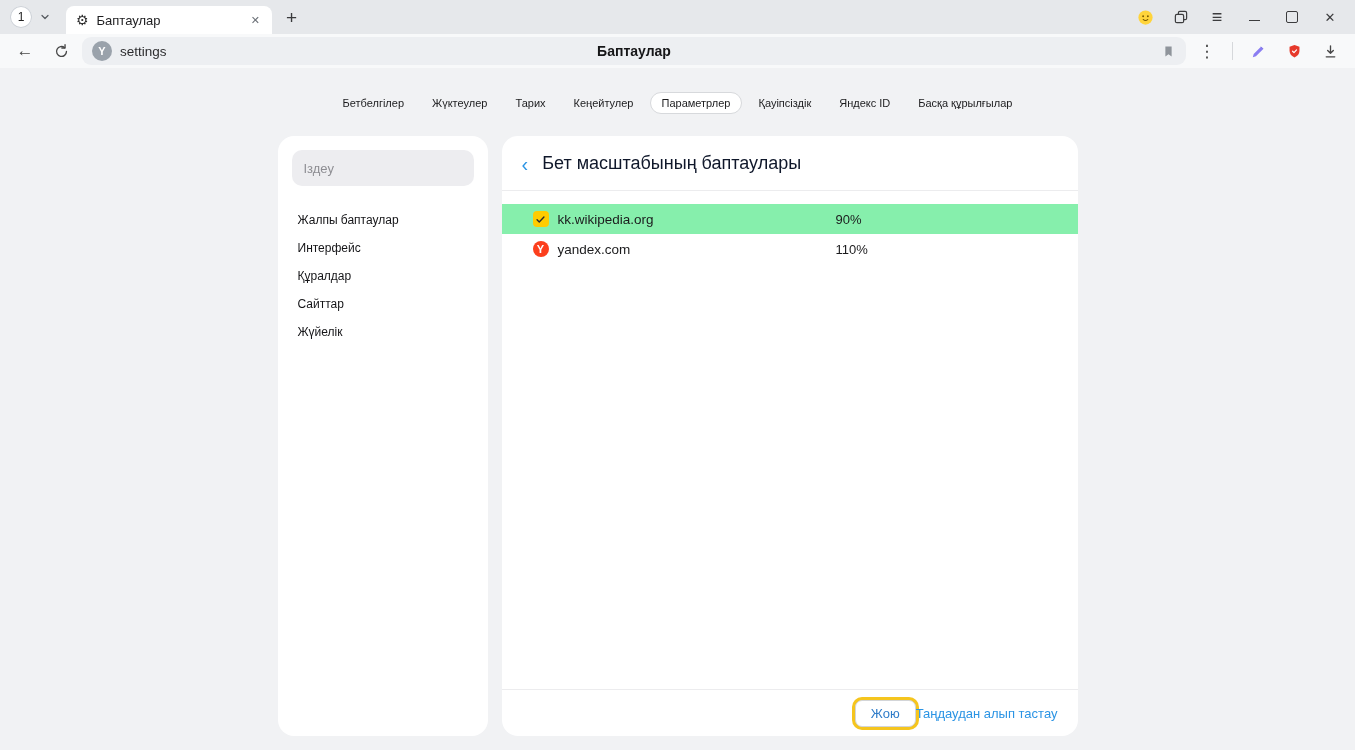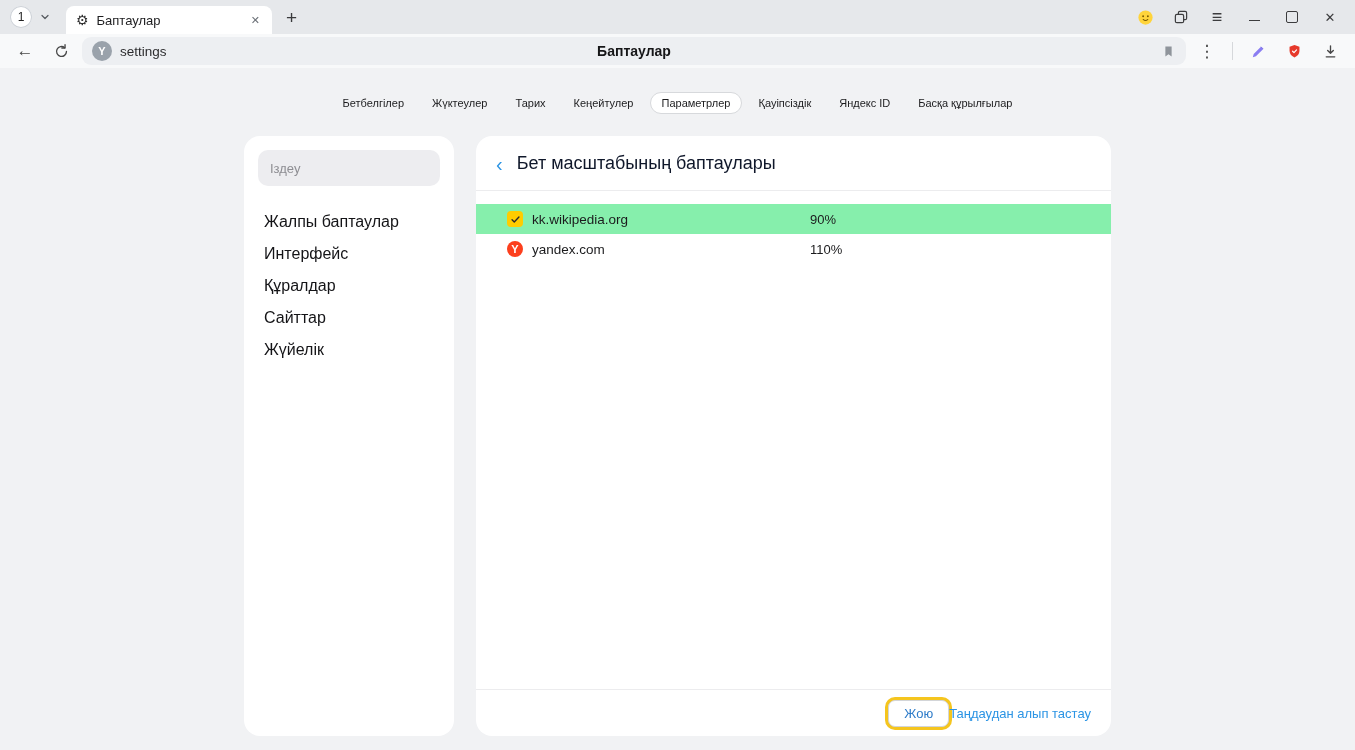--- a/index.html
+++ b/index.html
@@ -57,32 +57,32 @@
     position:absolute;left:0;right:0;text-align:center;font-weight:bold;
     font-size:14px;color:#161618;pointer-events:none;
   }
   .bookmark-btn{margin-left:auto;z-index:1;display:flex;align-items:center;cursor:pointer;}
   .tb-divider{width:1px;height:18px;background:#d6d8db;margin:0 4px;}
   
   .page{height:682px;background:#f1f2f4;box-sizing:border-box;}
   .navtabs{display:flex;justify-content:center;gap:6px;padding-top:24px;align-items:center;}
   .navtab{font-size:11px;color:#1c1c1e;padding:5px 11px;border-radius:15px;cursor:pointer;white-space:nowrap;}
   .navtab.active{background:#fff;border:1px solid #d7d9dc;padding:4px 10px;}
-  .cards{width:867px;height:600px;margin:22px auto 0;display:flex;gap:22px;}
+  .cards{width:800px;height:600px;margin:22px auto 0;display:flex;gap:14px;}
   .card{background:#fff;border-radius:16px;}
   
   .sidebar{width:210px;flex:0 0 210px;padding:14px;box-sizing:border-box;}
   .search-input{
     width:100%;height:36px;background:#ededf0;border:none;border-radius:10px;
     padding:0 12px;font-size:13px;color:#333;box-sizing:border-box;outline:none;
     font-family:"Liberation Sans", sans-serif;
   }
   .search-input::placeholder{color:#8e8e93;}
   .side-items{margin-top:20px;display:flex;flex-direction:column;}
-  .side-item{font-size:16px;color:#141417;padding:7px 6px;cursor:pointer;border-radius:8px;}
+  .side-item{font-size:12px;color:#141417;padding:7px 6px;cursor:pointer;border-radius:8px;}
   
   .main{flex:1;display:flex;flex-direction:column;box-sizing:border-box;min-width:0;}
   .main-header{display:flex;align-items:center;gap:12px;padding:15px 20px 14px;border-bottom:1px solid #ececee;}
   .back-chev{color:#2b94e4;font-size:20px;line-height:1;cursor:pointer;font-weight:400;}
   .main-title{color:#0f172a;font-size:18px;font-weight:400;margin:2px;}
   .list{flex:1;padding-top:13px;}
   .site-row{height:30px;display:flex;align-items:center;padding:0 20px 0 31px;font-size:13.5px;color:#1b1b1d;cursor:pointer;}
   .site-row.selected{background:#86efac;}
   .row-icon{width:16px;height:16px;margin-right:9px;flex:0 0 16px;display:flex;align-items:center;justify-content:center;}
   .checkbox-checked{background:#ffcc00;border-radius:4px;}

